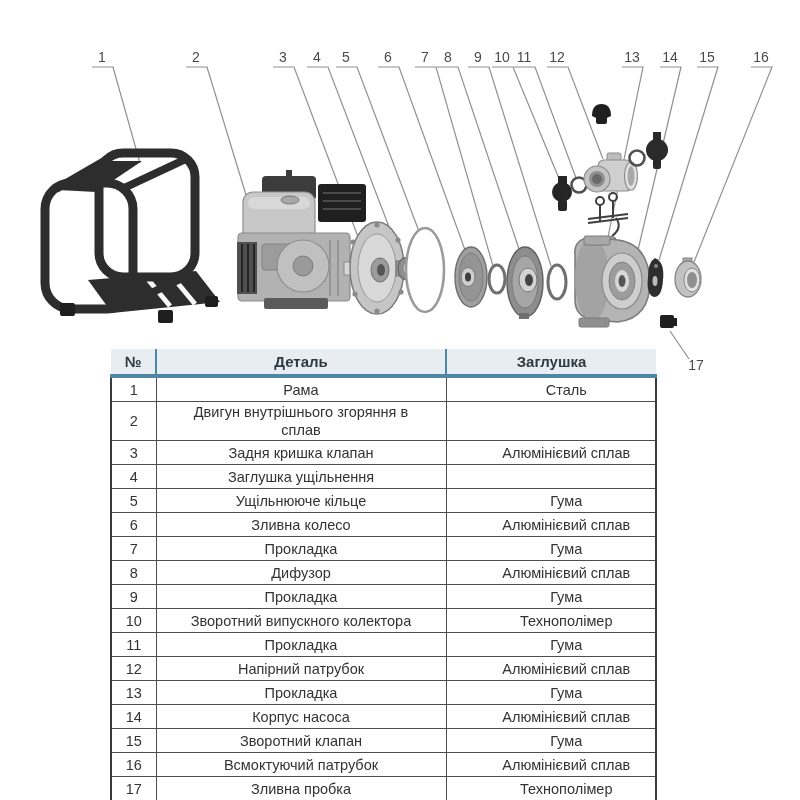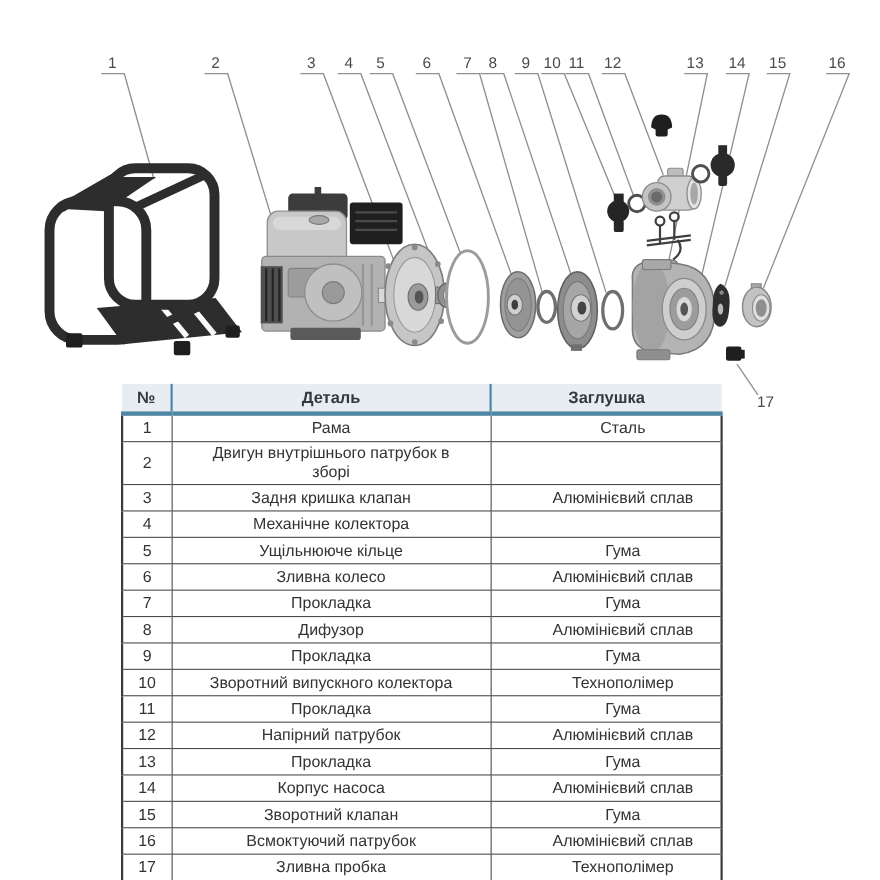--- a/index.html
+++ b/index.html
@@ -233,35 +233,35 @@
         <tr>
     <td>1</td>
     <td class="part-cell">
             <div>Рама</div>
           </td>
     <td>Сталь</td>
   </tr>
         <tr>
     <td>2</td>
     <td class="part-cell">
-            <div>Двигун внутрішнього патрубок в зборі</div>
+            <div>Двигун внутрішнього згоряння в сплав</div>
           </td>
     <td></td>
   </tr>
         <tr>
     <td>3</td>
     <td class="part-cell">
             <div>Задня кришка клапан</div>
           </td>
     <td>Алюмінієвий сплав</td>
   </tr>
         <tr>
     <td>4</td>
     <td class="part-cell">
-            <div>Механічне колектора</div>
+            <div>Заглушка ущільнення</div>
           </td>
     <td></td>
   </tr>
         <tr>
     <td>5</td>
     <td class="part-cell">
             <div>Ущільнююче кільце</div>
           </td>
     <td>Гума</td>
   </tr>

